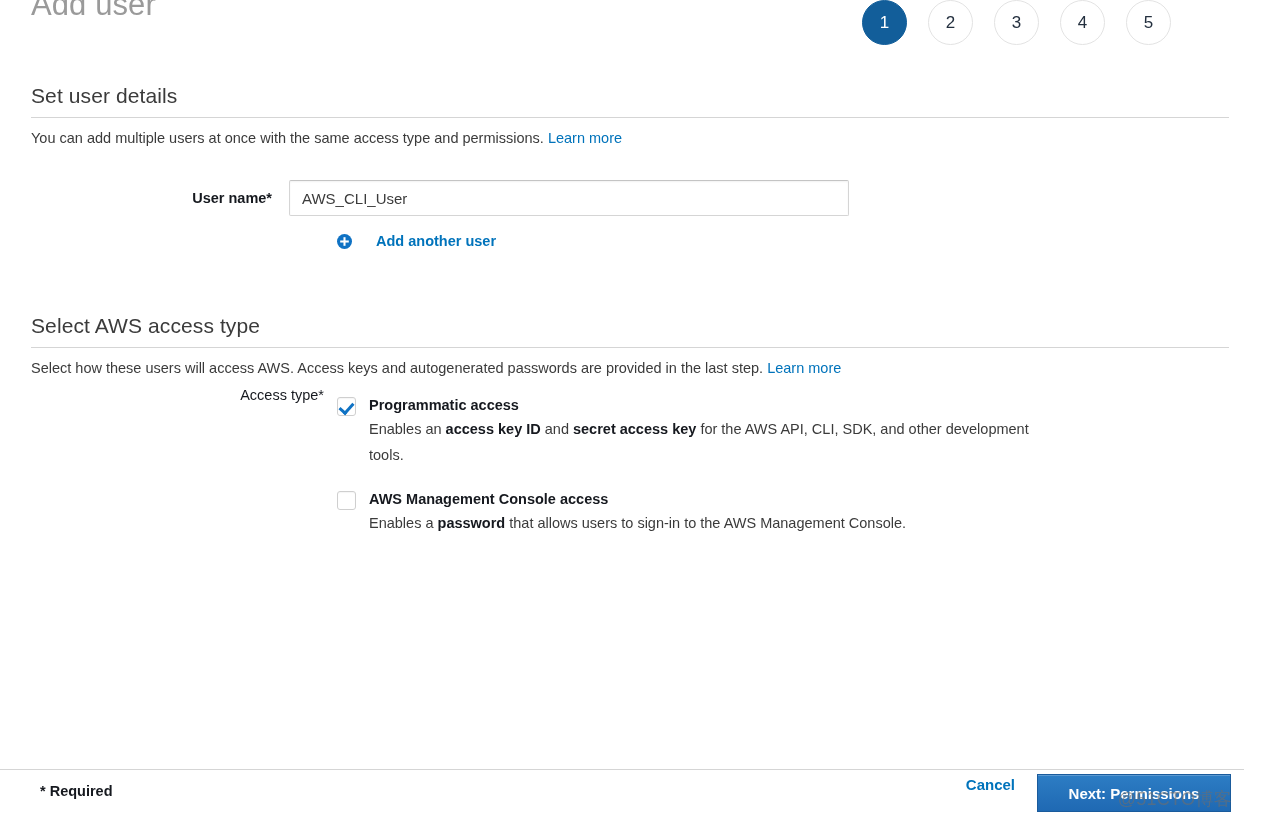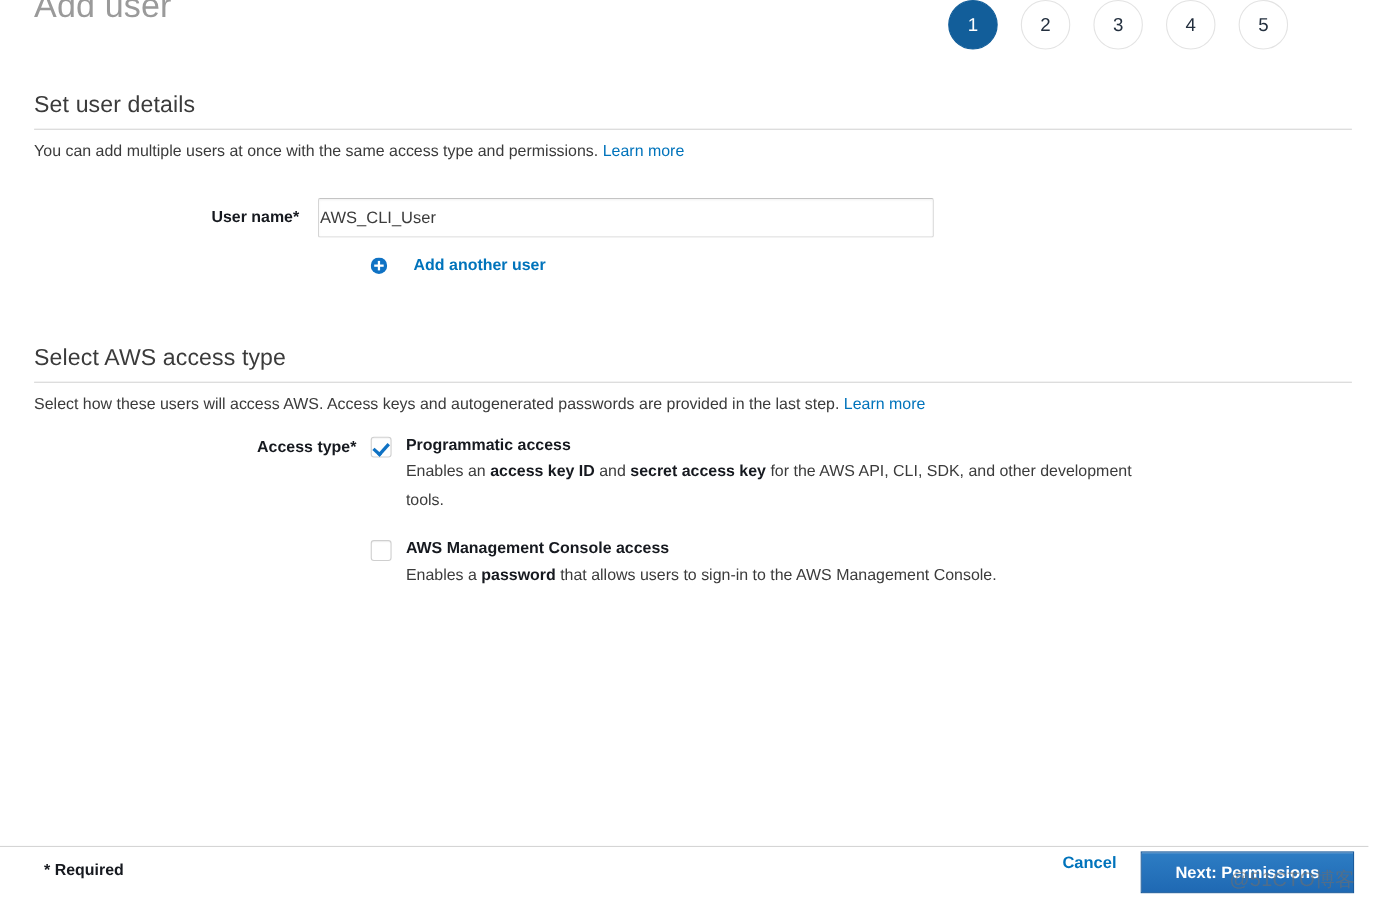--- a/index.html
+++ b/index.html
@@ -105,21 +105,21 @@
     color: #16191f;
     line-height: 36px;
     white-space: nowrap;
   }
   .text-input {
     width: 560px;
     height: 36px;
     border: 1px solid #d5d5d5;
     border-top-color: #c4c4c4;
     border-radius: 2px;
-    padding: 0 1px;
+    padding: 0 12px;
     font-size: 15px;
     color: #3b3b3b;
     font-family: "Liberation Sans", sans-serif;
     background: #ffffff;
     box-shadow: inset 0 1px 2px rgba(0,0,0,0.055);
     outline: none;
   }
   .add-another {
     position: absolute;
     left: 337px;
@@ -135,25 +135,25 @@
   }
   .plus-icon {
     width: 15px; height: 15px;
     display: inline-block;
     flex: 0 0 auto;
   }
 
   
   .access-label {
     position: absolute;
-    left: 0; top: 397px;
+    left: 0; top: 385px;
     width: 324px;
     text-align: right;
     font-size: 14.5px;
-    font-weight: bold;
+    font-weight: normal;
     color: #16191f;
     line-height: 20px;
     white-space: nowrap;
   }
   .checkbox-group {
     position: absolute;
     left: 337px;
     top: 395px;
     width: 740px;
   }

